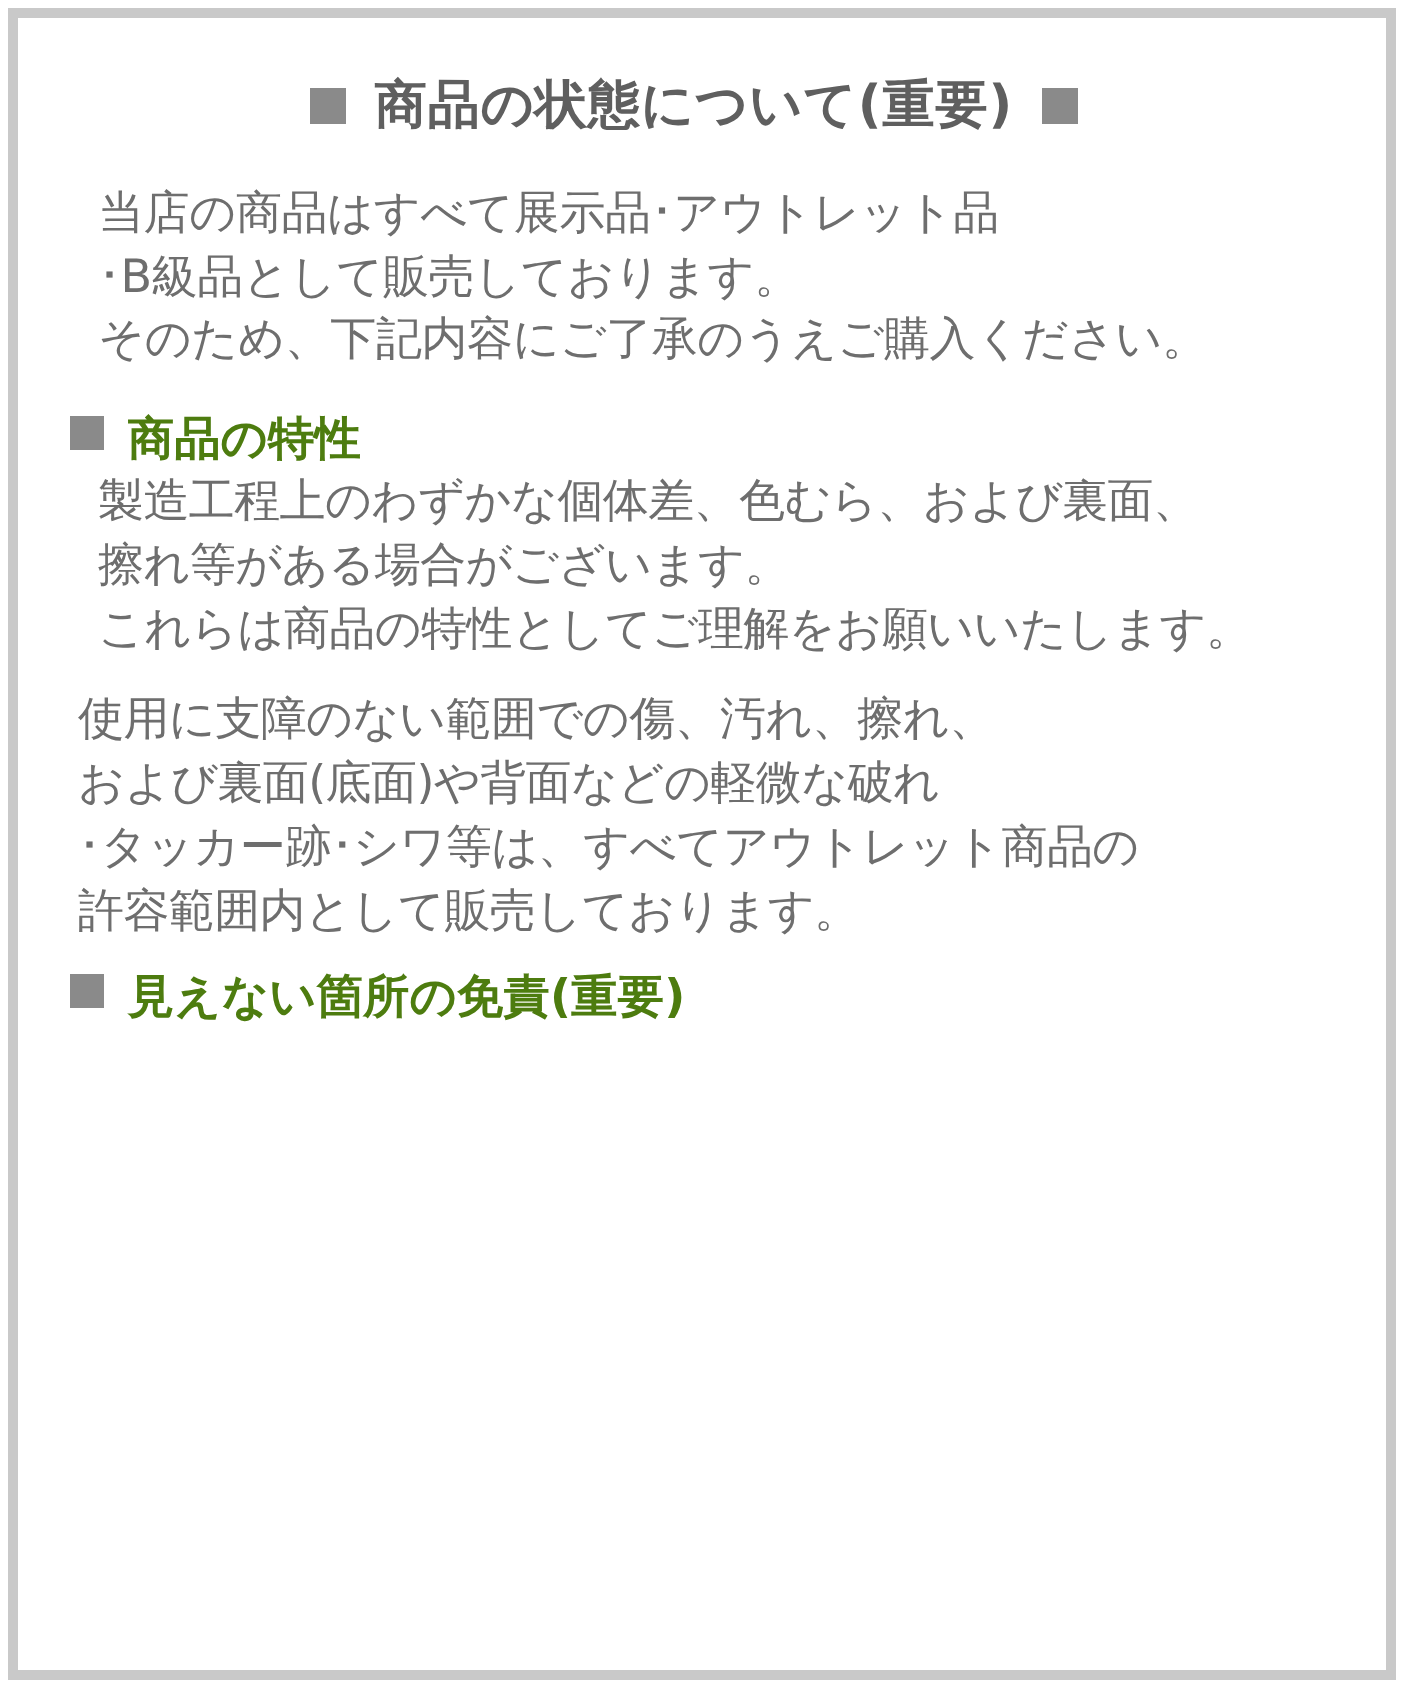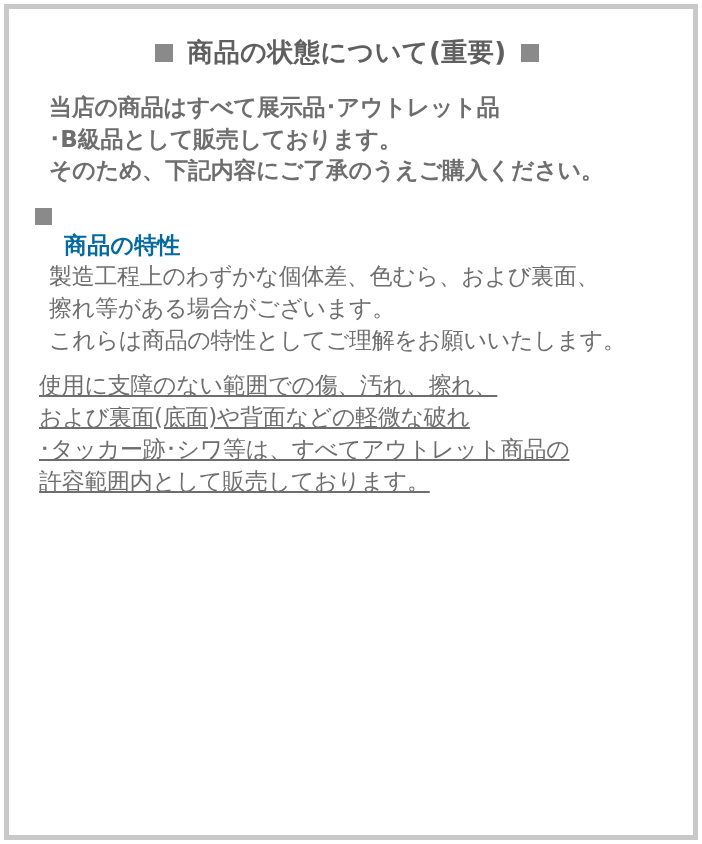--- a/index.html
+++ b/index.html
@@ -73,51 +73,48 @@
   .para {
     font-size: 23px;
     line-height: 1.37;
     color: #6e6e6e;
     margin: 0 0 20px 0;
     white-space: pre-line;
     letter-spacing: -0.2px;
   }
   .para.indent {
     padding-left: 14px;
-    font-weight: bold;
   }
 
   .section {
     margin-bottom: 14px;
   }
   .section-head {
     display: flex;
     align-items: flex-start;
     gap: 12px;
     margin-bottom: 2px;
   }
   .section-title {
     font-size: 23px;
     font-weight: bold;
-    color: #0369a1;
+    color: #4d7c0f;
     letter-spacing: 0.2px;
     line-height: 1.2;
-    margin-top: 25px;
   }
   .section-body {
     font-size: 23px;
     line-height: 1.38;
     color: #6e6e6e;
     white-space: pre-line;
     letter-spacing: -0.3px;
     padding-left: 14px;
   }
   .section-body.flush {
     padding-left: 4px;
-    text-decoration: underline;
   }
 </style>
 </head>
 <body>
 
 <div class="page">
   <div class="frame">
     <div class="content">
 
       <div class="title-row">
@@ -141,17 +138,21 @@
       </div>
 
       <div class="section">
         <div class="section-body flush">使用に支障のない範囲での傷、汚れ、擦れ、
 および裏面(底面)や背面などの軽微な破れ
 ･タッカー跡･シワ等は、すべてアウトレット商品の
 許容範囲内として販売しております。</div>
       </div>
 
       <div class="section">
+        <div class="section-head">
+          <span class="sq-sm"></span>
+          <span class="section-title">見えない箇所の免責(重要)</span>
+        </div>
       </div>
 
     </div>
   </div>
 </div>
 
 </body></html>

